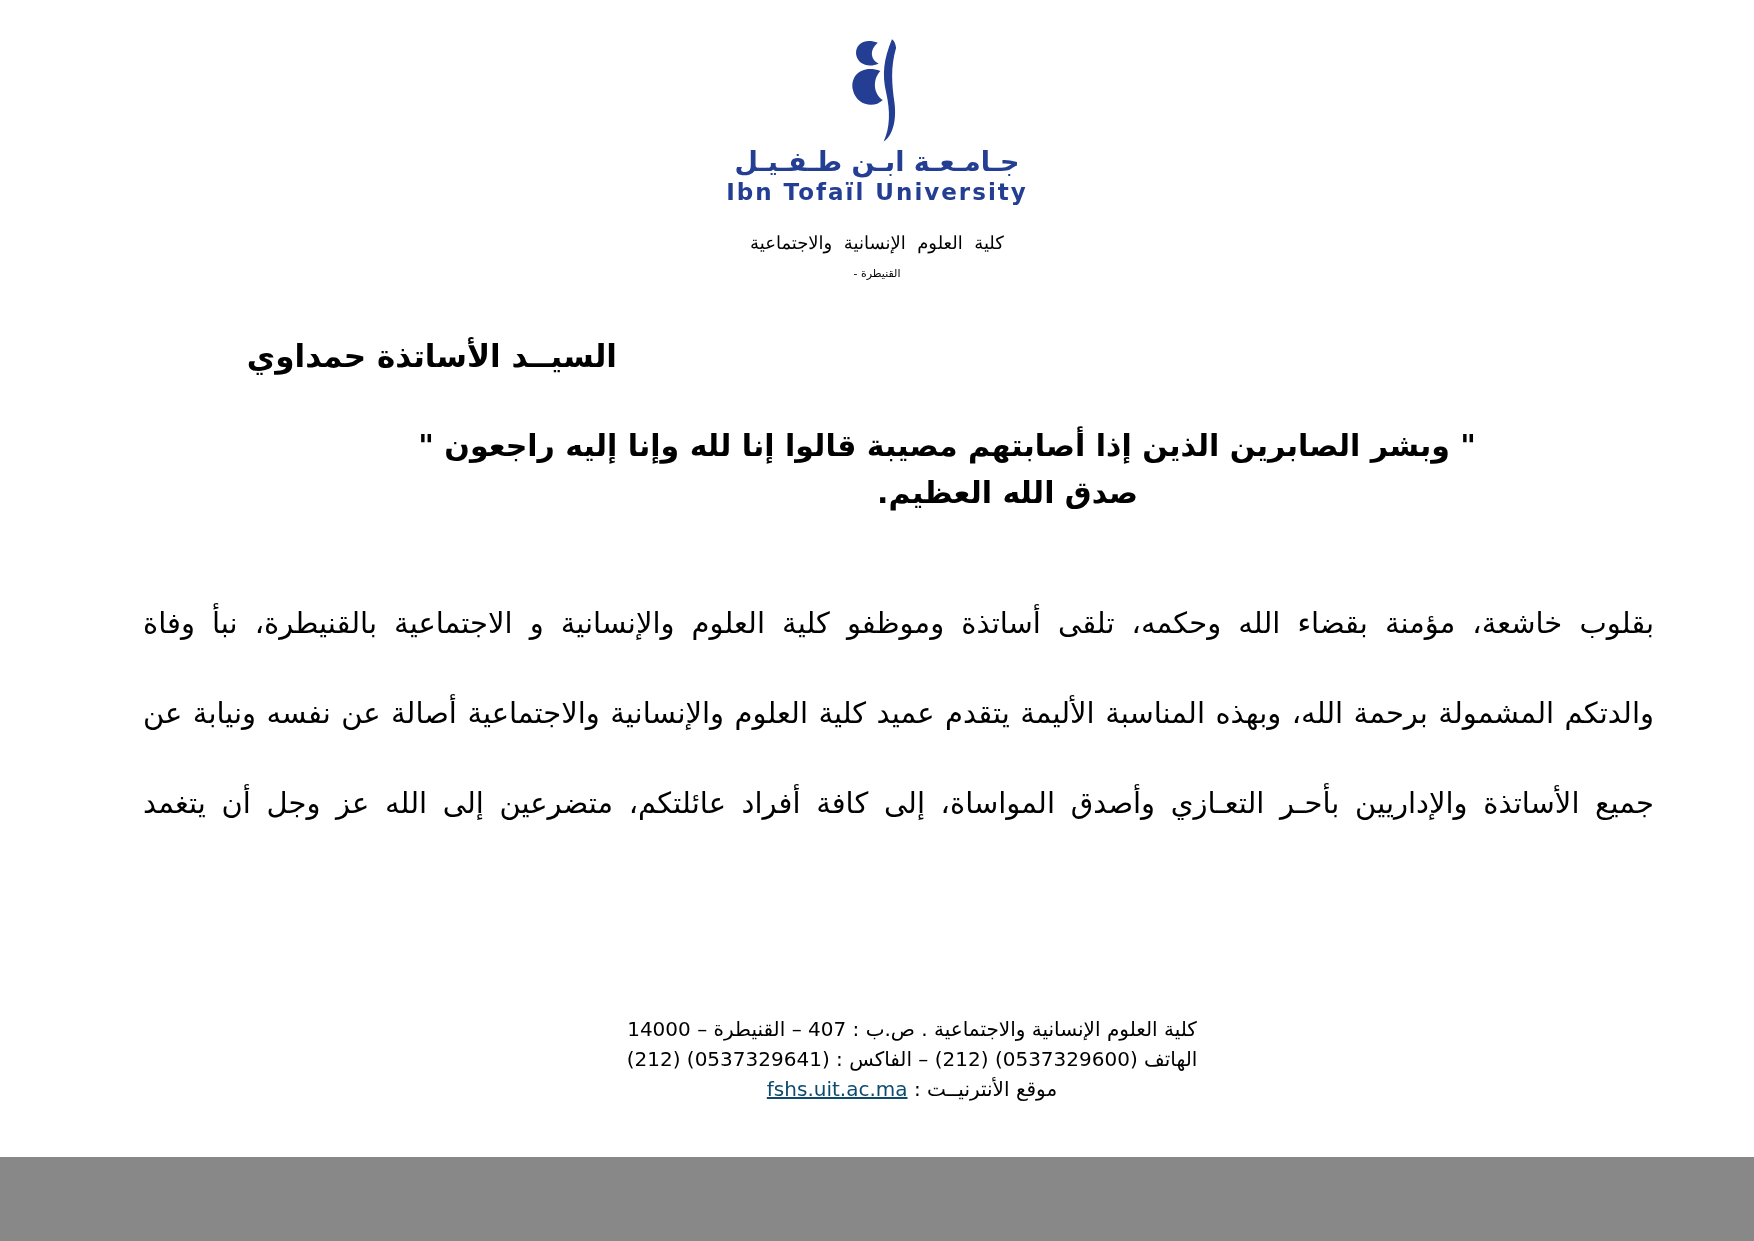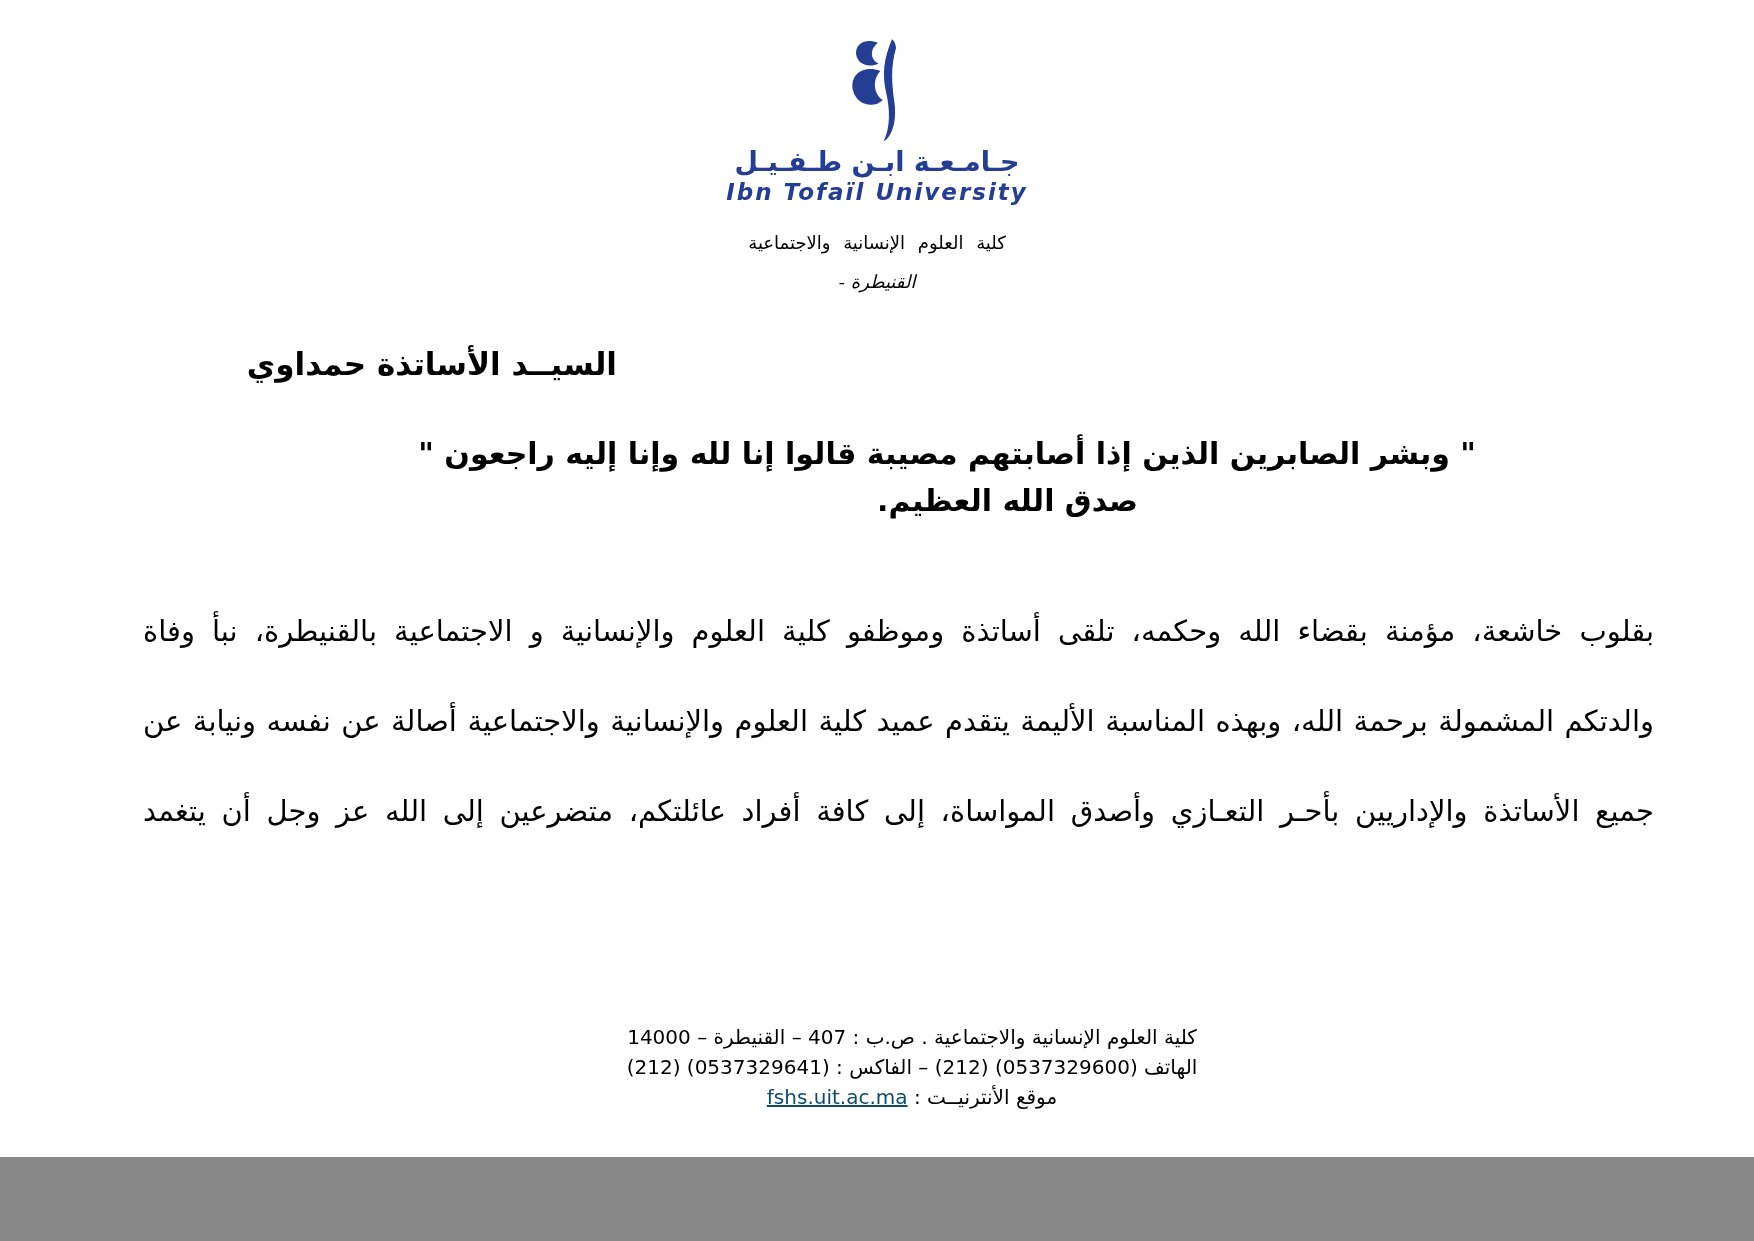--- a/index.html
+++ b/index.html
@@ -26,35 +26,34 @@
     line-height: 32px;
     margin-top: 2px;
   }
   .logo-en {
     color: #233e93;
     font-size: 23px;
     font-weight: bold;
     letter-spacing: 2px;
     line-height: 27px;
     margin-top: 1px;
-    font-style: italic;
   }
   .faculty-line {
     direction: rtl;
     font-size: 18px;
     line-height: 22px;
     margin-top: 26px;
     word-spacing: 7px;
+    font-family: Liberation Serif, serif;
   }
   .city-line {
     direction: rtl;
-    font-size: 18px;
+    font-size: 11px;
     line-height: 16px;
-    margin-top: 20px;
-    font-style: italic;
+    margin-top: 12px;
   }
 
   
   .addressee {
     direction: rtl;
     text-align: right;
     white-space: nowrap;
     font-weight: bold;
     font-size: 31px;
     line-height: 40px;

